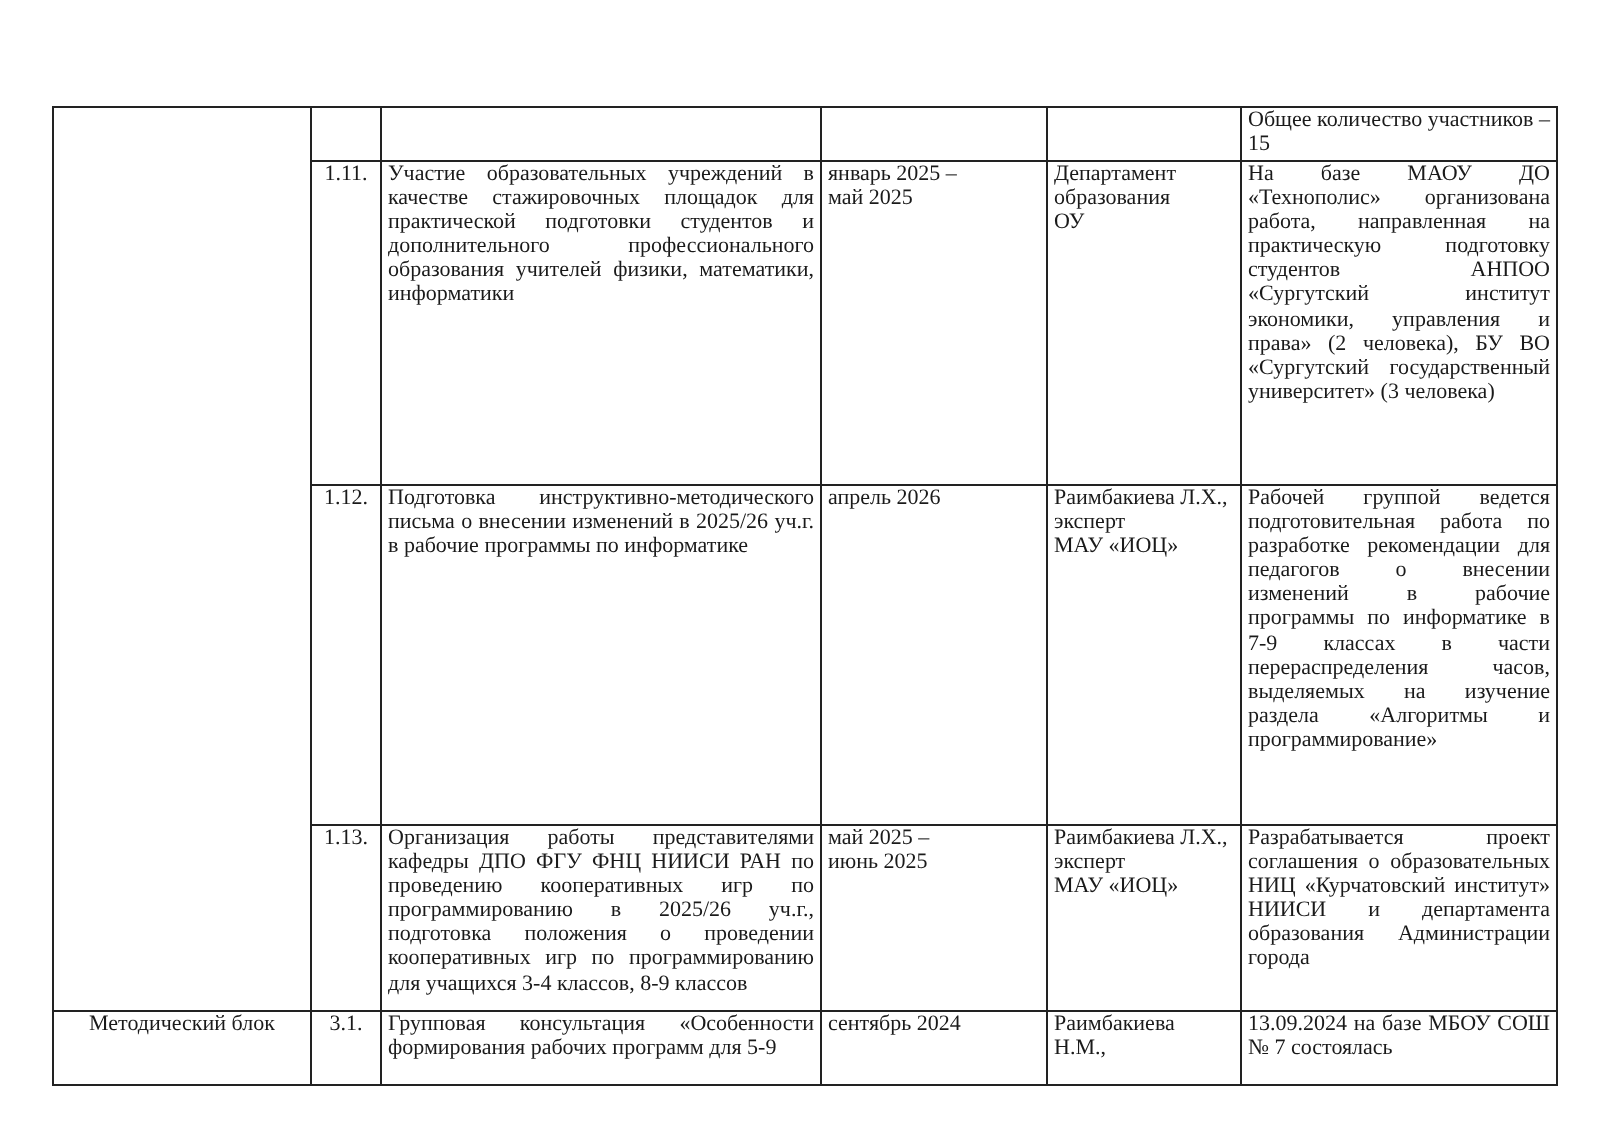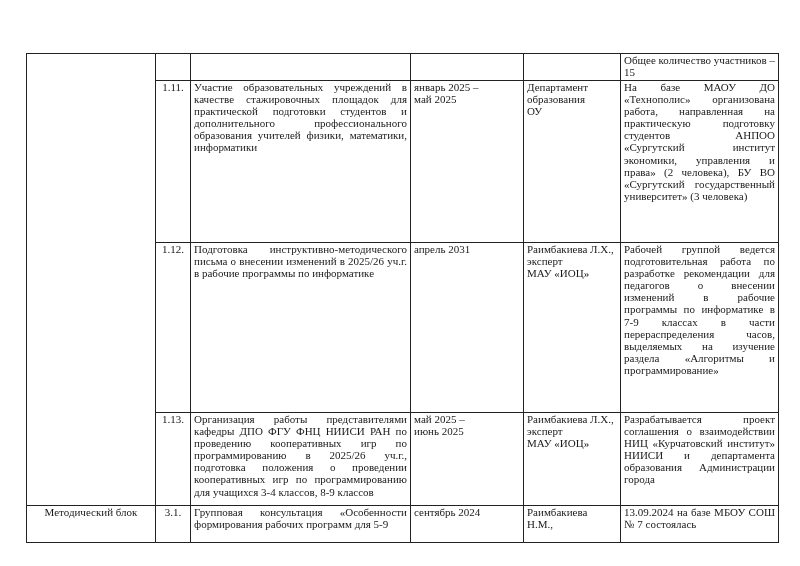--- a/index.html
+++ b/index.html
@@ -53,42 +53,42 @@
           <span class="cell-text">Департамент
 образования
 ОУ</span>
         </td>
       <td class="just"><span>На базе МАОУ ДО «Технополис» организована работа, направленная на практическую подготовку студентов АНПОО «Сургутский институт экономики, управления и права» (2 человека), БУ ВО «Сургутский государственный университет» (3 человека)</span></td>
     </tr>
     <tr style="height:170px">
       <td class="num"><span>1.12.</span></td>
       <td class="just"><span>Подготовка инструктивно-методического письма о внесении изменений в 2025/26 уч.г. в рабочие программы по информатике</span></td>
       <td class="ctr">
-          <span class="cell-text">апрель 2031</span>
+          <span class="cell-text">апрель 2026</span>
         </td>
       <td class="ctr">
           <span class="cell-text">Раимбакиева Л.Х.,
 эксперт
 МАУ «ИОЦ»</span>
         </td>
       <td class="just"><span>Рабочей группой ведется подготовительная работа по разработке рекомендации для педагогов о внесении изменений в рабочие программы по информатике в 7-9 классах в части перераспределения часов, выделяемых на изучение раздела «Алгоритмы и программирование»</span></td>
     </tr>
     <tr style="height:93px">
       <td class="num"><span>1.13.</span></td>
       <td class="just"><span>Организация работы представителями кафедры ДПО ФГУ ФНЦ НИИСИ РАН по проведению кооперативных игр по программированию в 2025/26 уч.г., подготовка положения о проведении кооперативных игр по программированию для учащихся 3-4 классов, 8-9 классов</span></td>
       <td class="ctr">
           <span class="cell-text">май 2025 –
 июнь 2025</span>
         </td>
       <td class="ctr">
           <span class="cell-text">Раимбакиева Л.Х.,
 эксперт
 МАУ «ИОЦ»</span>
         </td>
-      <td class="just"><span>Разрабатывается проект соглашения о взаимодействии НИЦ «Курчатовский институт» НИИСИ и департамента образования Администрации города</span></td>
+      <td class="just"><span>Разрабатывается проект соглашения о образовательных НИЦ «Курчатовский институт» НИИСИ и департамента образования Администрации города</span></td>
     </tr>
     <tr style="height:37px">
       <td class="bold"><span>Методический блок</span></td>
       <td class="num"><span>3.1.</span></td>
       <td class="just"><span>Групповая консультация «Особенности формирования рабочих программ для 5-9</span></td>
       <td class="ctr">
           <span class="cell-text">сентябрь 2024</span>
         </td>
       <td class="ctr">
           <span class="cell-text">Раимбакиева

